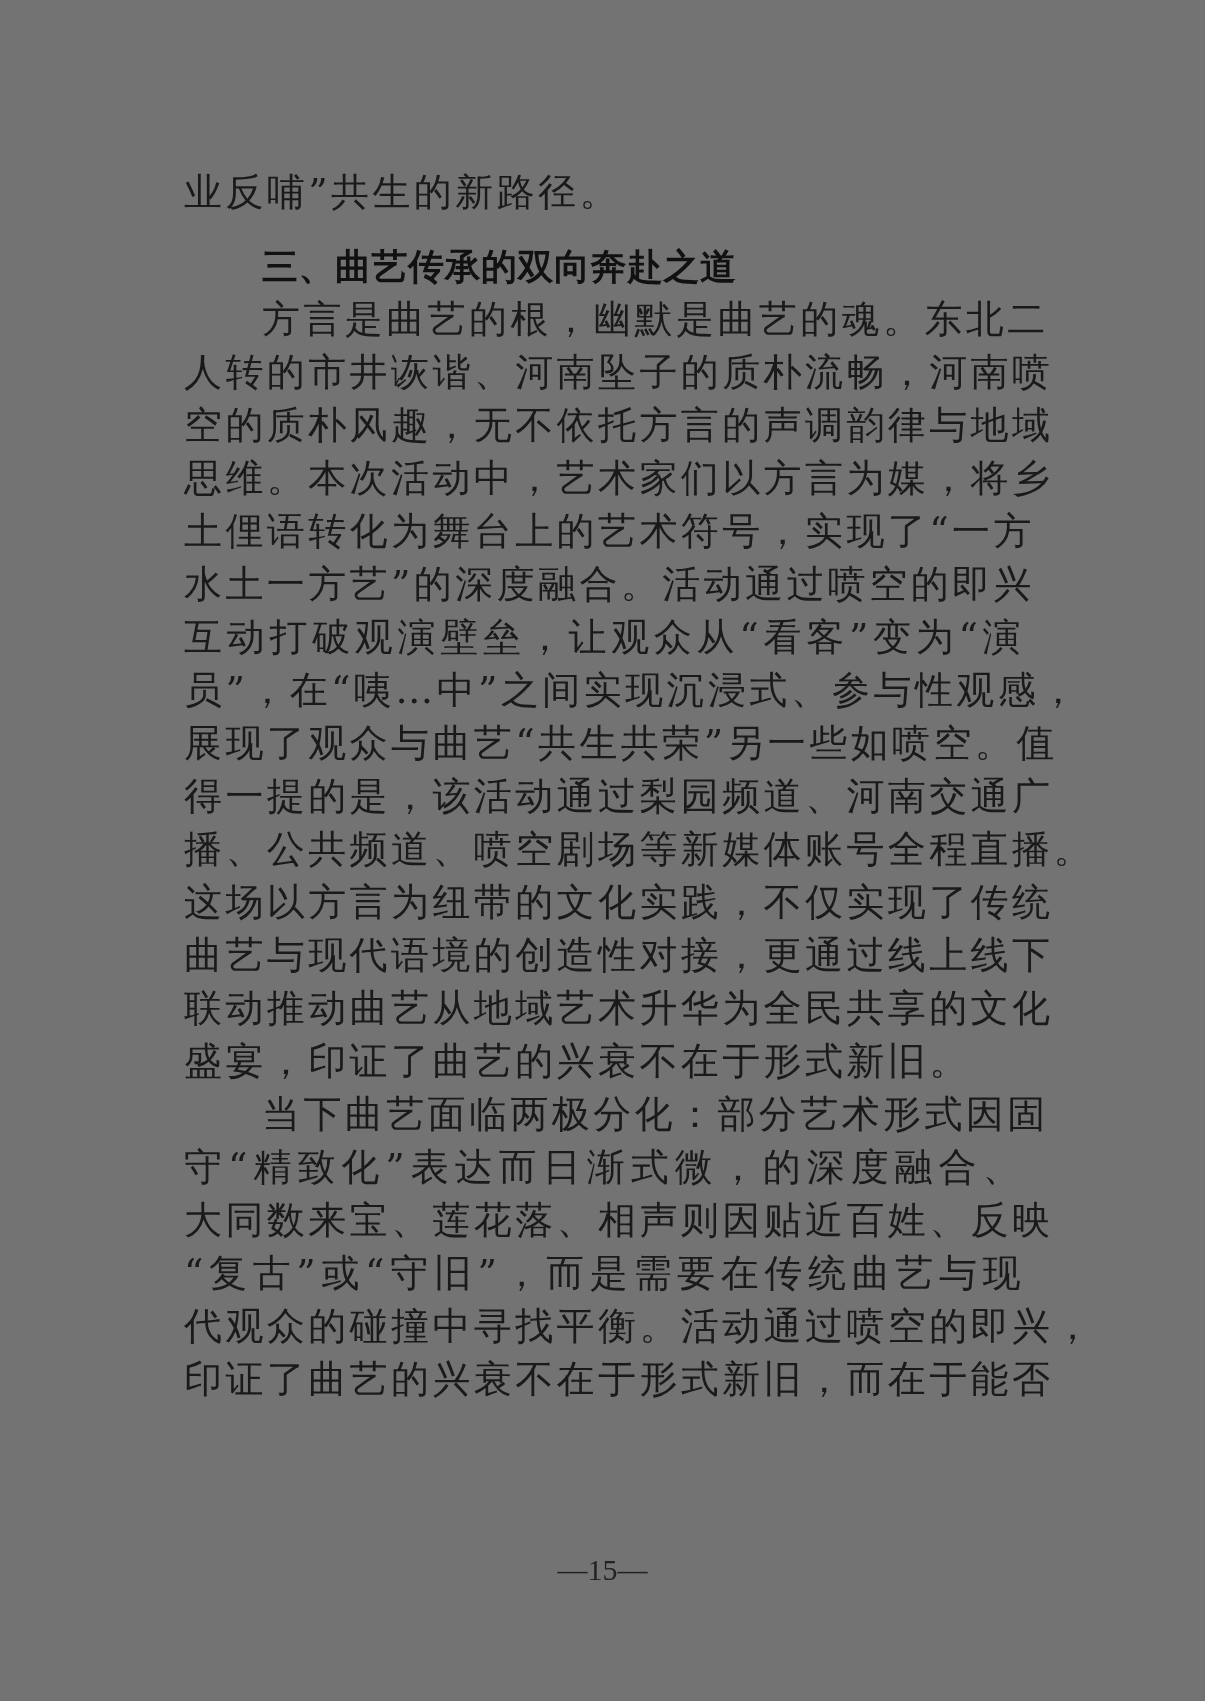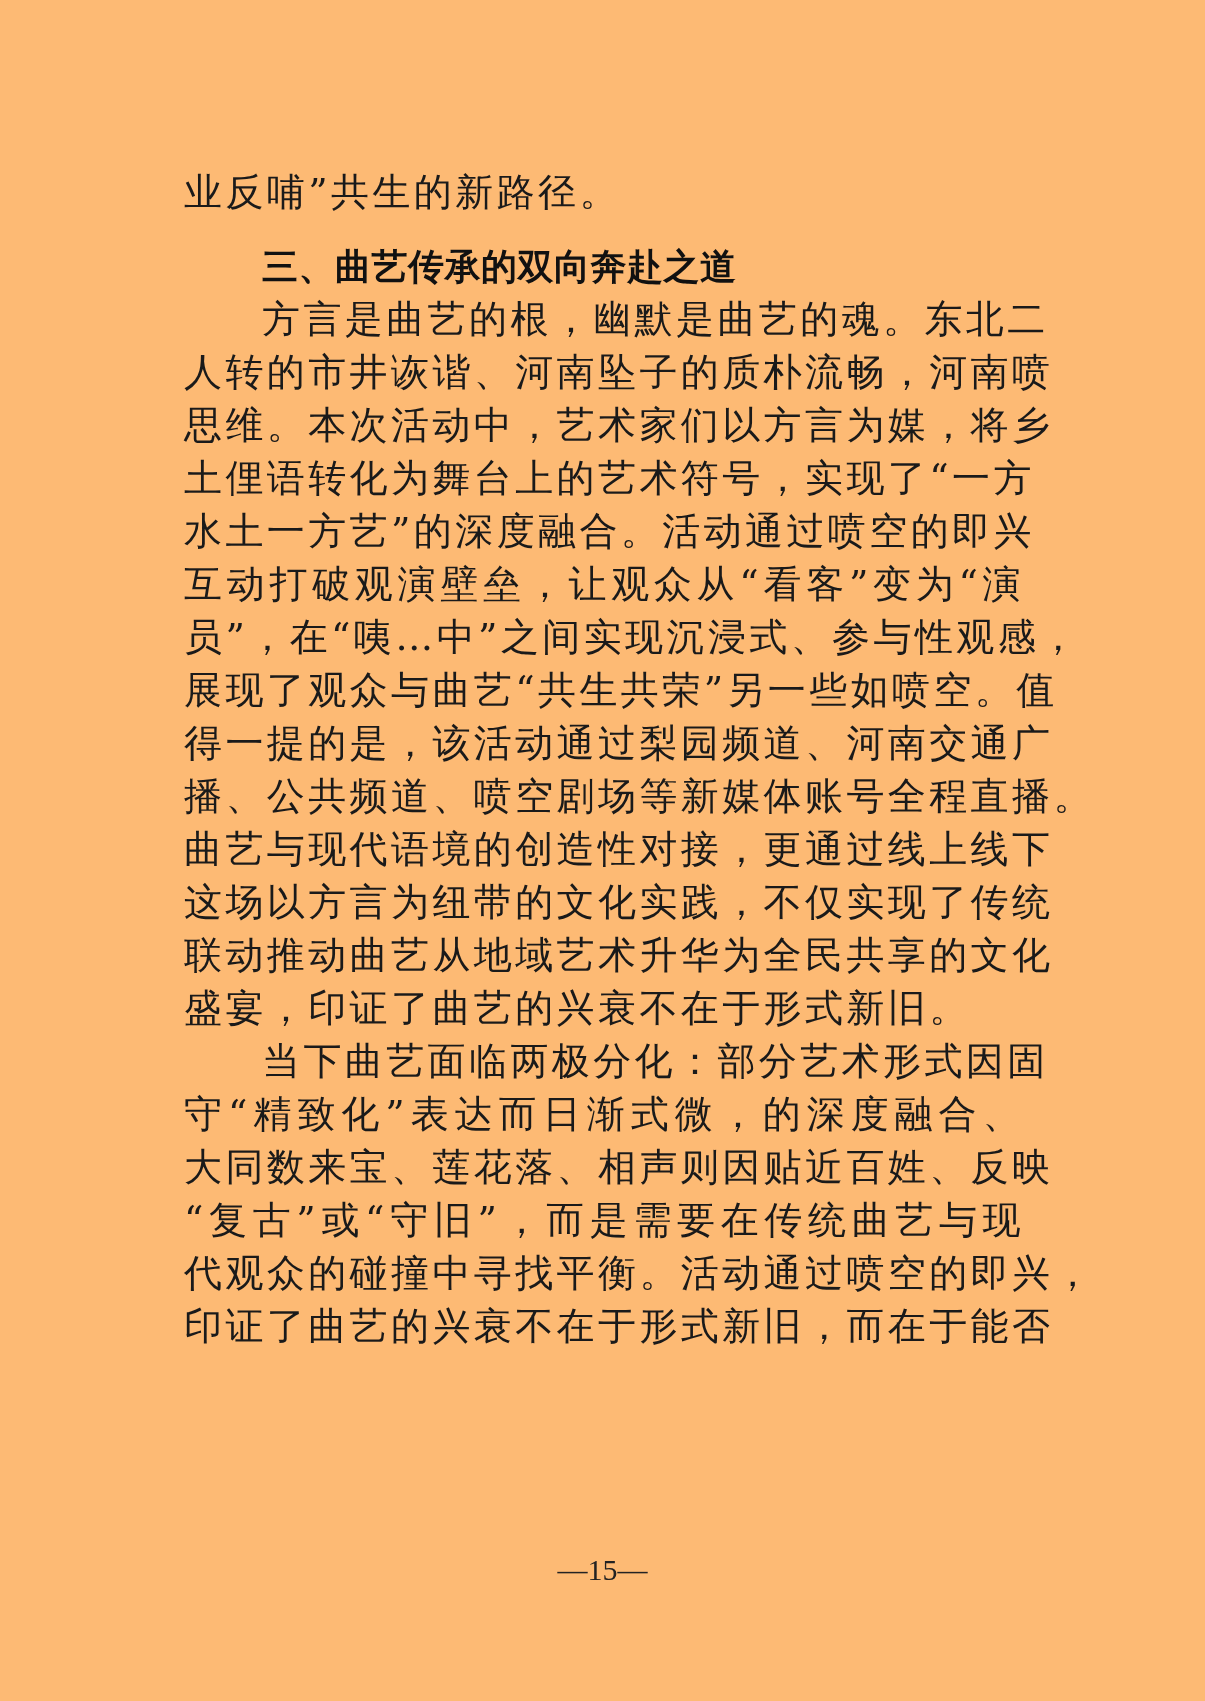--- a/index.html
+++ b/index.html
@@ -14,21 +14,21 @@
     overflow: hidden;
     font-family: "DejaVu Serif", "Liberation Serif", serif;
     color: #1a1a1a;
   }
   .page {
     position: absolute;
     left: 0;
     top: 0;
     width: 1205px;
     height: 1701px;
-    background: #fdba74;
+    background: #737373;
   }
   .text-block {
     position: absolute;
     left: 184px;
     top: 166px;
     width: 840px;
   }
   .line {
     height: 53px;
     line-height: 53px;
@@ -72,30 +72,31 @@
 
 <div class="page">
   <div class="text-block">
 
     <div class="line last">业反哺”共生的新路径。</div>
 
     <div class="line indent heading">三、曲艺传承的双向奔赴之道</div>
 
     <div class="line indent">方言是曲艺的根，幽默是曲艺的魂。东北二</div>
     <div class="line">人转的市井诙谐、河南坠子的质朴流畅，河南喷</div>
+    <div class="line">空的质朴风趣，无不依托方言的声调韵律与地域</div>
     <div class="line">思维。本次活动中，艺术家们以方言为媒，将乡</div>
     <div class="line">土俚语转化为舞台上的艺术符号，实现了“一方</div>
     <div class="line">水土一方艺”的深度融合。活动通过喷空的即兴</div>
     <div class="line">互动打破观演壁垒，让观众从“看客”变为“演</div>
     <div class="line">员”，在“咦…中”之间实现沉浸式、参与性观感，</div>
     <div class="line">展现了观众与曲艺“共生共荣”另一些如喷空。值</div>
     <div class="line">得一提的是，该活动通过梨园频道、河南交通广</div>
     <div class="line">播、公共频道、喷空剧场等新媒体账号全程直播。</div>
+    <div class="line">这场以方言为纽带的文化实践，不仅实现了传统</div>
     <div class="line">曲艺与现代语境的创造性对接，更通过线上线下</div>
-    <div class="line">这场以方言为纽带的文化实践，不仅实现了传统</div>
     <div class="line">联动推动曲艺从地域艺术升华为全民共享的文化</div>
     <div class="line last">盛宴，印证了曲艺的兴衰不在于形式新旧。</div>
 
     <div class="line indent">当下曲艺面临两极分化：部分艺术形式因固</div>
     <div class="line">守“精致化”表达而日渐式微，的深度融合、</div>
     <div class="line">大同数来宝、莲花落、相声则因贴近百姓、反映</div>
     <div class="line">“复古”或“守旧”，而是需要在传统曲艺与现</div>
     <div class="line">代观众的碰撞中寻找平衡。活动通过喷空的即兴，</div>
     <div class="line">印证了曲艺的兴衰不在于形式新旧，而在于能否</div>
 

